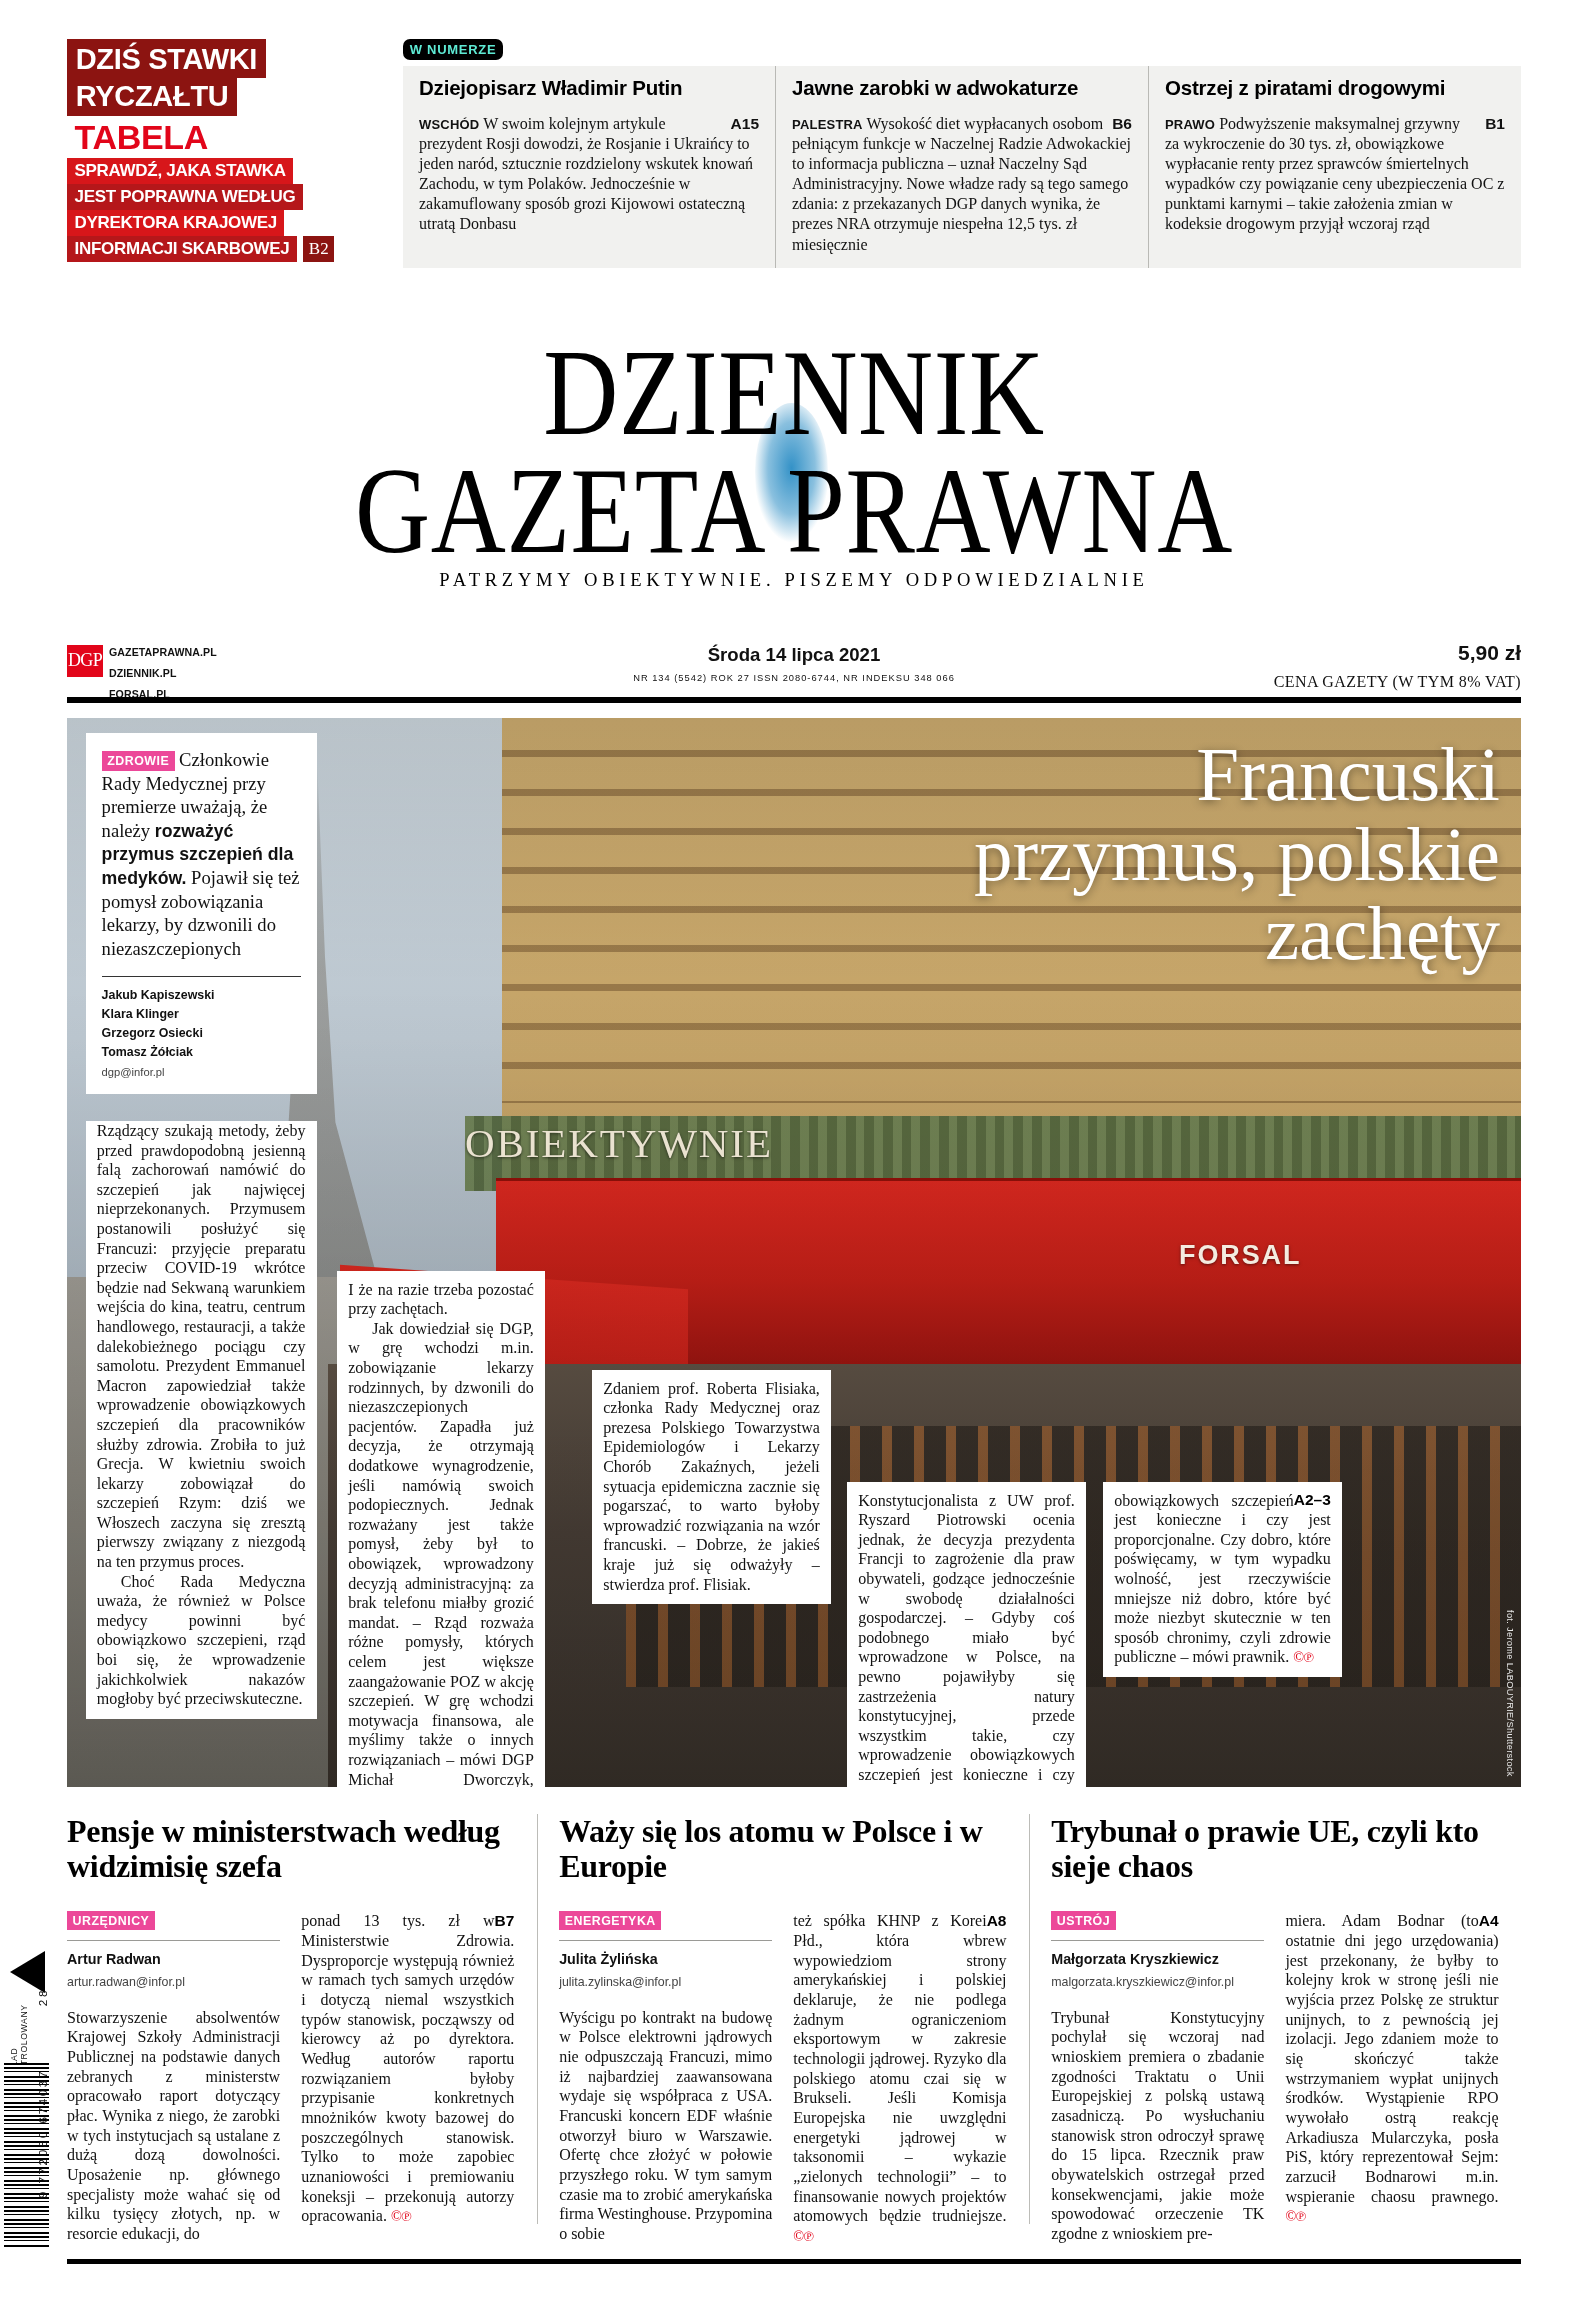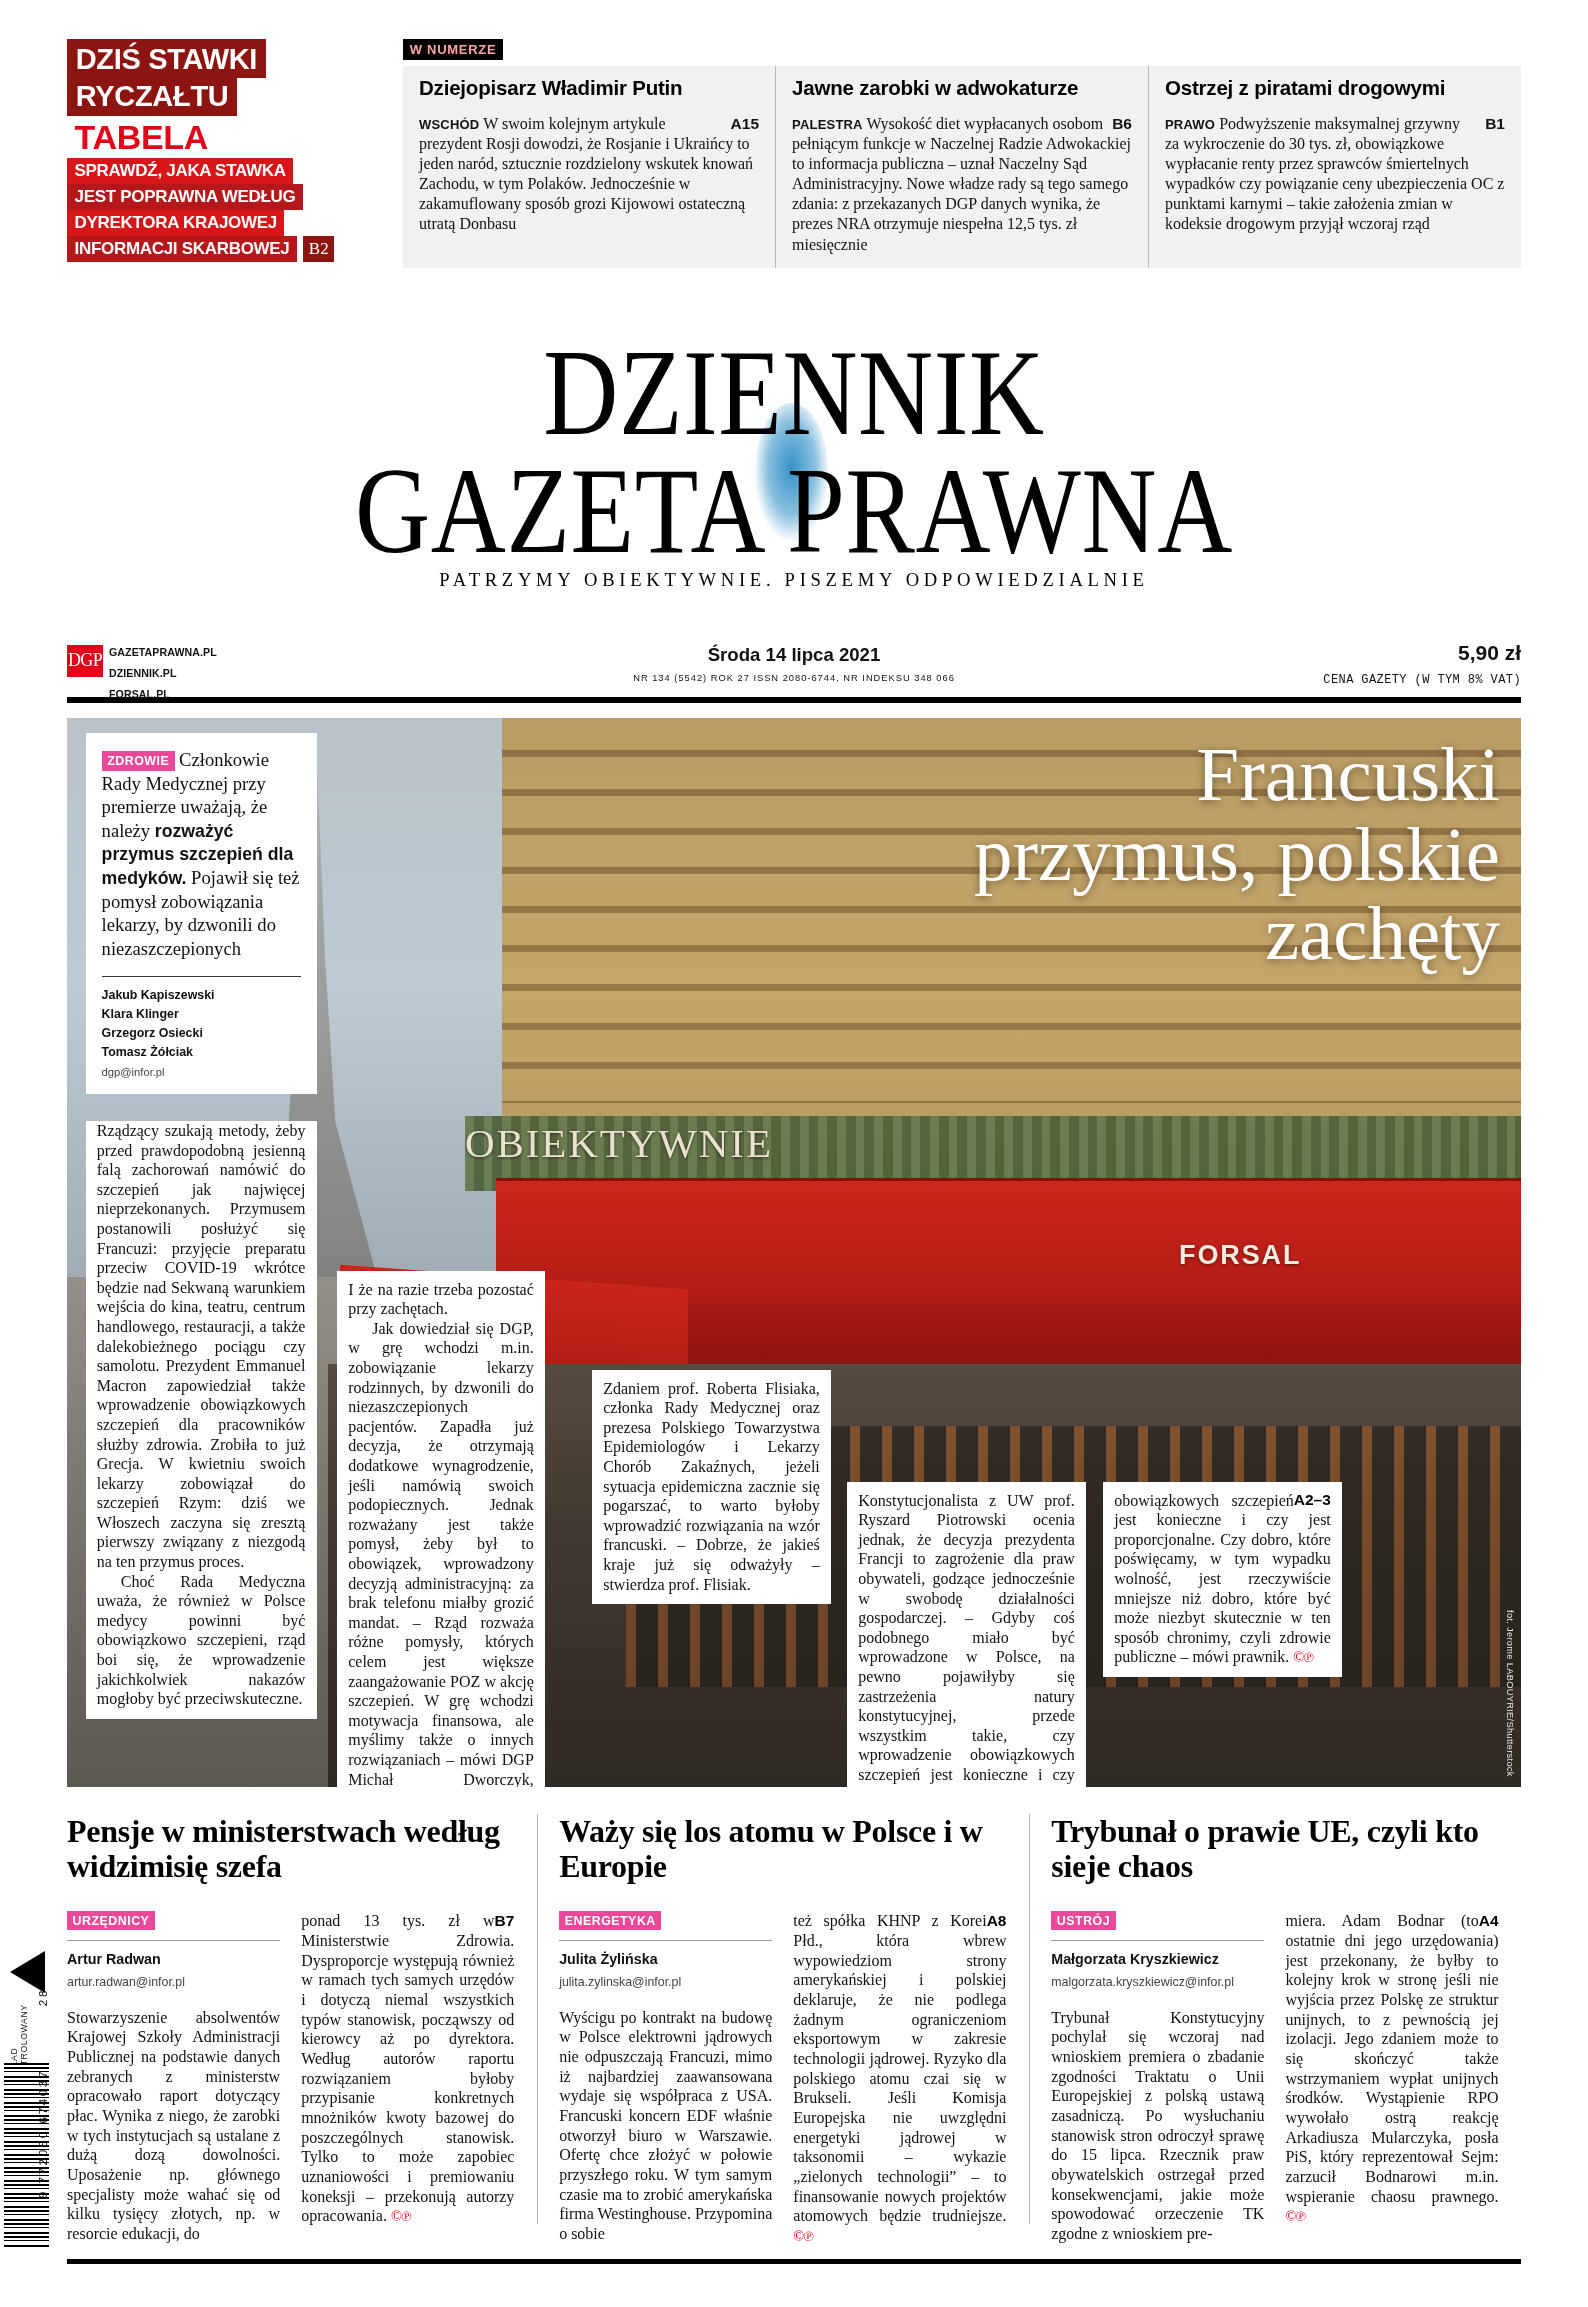--- a/index.html
+++ b/index.html
@@ -42,24 +42,25 @@
   }
   .promo-lastrow { display: flex; align-items: stretch; }
 
   
   .wnumerze {
     position: absolute;
     left: 403px; top: 39px; width: 1118px;
   }
   .wnumerze-tag {
     display: inline-block;
-    background: #000; color: #fca5a5;
+    background: #000; color: #5eead4;
     font-family: "Liberation Sans", sans-serif;
     font-weight: bold; font-size: 13px; letter-spacing: 0.7px;
     padding: 3.1px 6.8px 2.5px 6.8px;
+    border-radius: 7px;
   }
   .teaser-row { display: flex; margin-top: 6.2px; background: #f1f1ef; }
   .teaser {
     flex: 1 1 0;
     padding: 11.2px 16px 13.7px 16px;
     position: relative;
   }
   .teaser + .teaser { border-left: 1.2px solid #b9b9b5; }
   .teaser h3 {
     font-family: "Liberation Sans", sans-serif;
@@ -144,21 +145,21 @@
   .date-main {
     font-family: "Liberation Sans", sans-serif; font-weight: bold;
     font-size: 18.6px; letter-spacing: 0px;
   }
   .date-sub {
     font-family: "Liberation Sans", sans-serif; font-size: 9.3px;
     letter-spacing: 1px; margin-top: 7.5px;
   }
   .price-block { position: absolute; right: 0; top: -5px; text-align: right; }
   .price-main { font-family: "Liberation Sans", sans-serif; font-weight: bold; font-size: 21px; }
-  .price-sub { font-family: Liberation Mono, monospace; font-size: 12px; letter-spacing: 0.4px; margin-top: 7.5px; }
+  .price-sub { font-family: Liberation Serif, serif; font-size: 16px; letter-spacing: 0.4px; margin-top: 7.5px; }
   .rule-thick {
     position: absolute; left: 67px; top: 697px; width: 1454px; height: 5.6px; background: #000;
   }
 
   
   .hero {
     position: absolute;
     left: 67px; top: 718px; width: 1454px; height: 1069px;
     overflow: hidden;
     background: #6b6a66;

